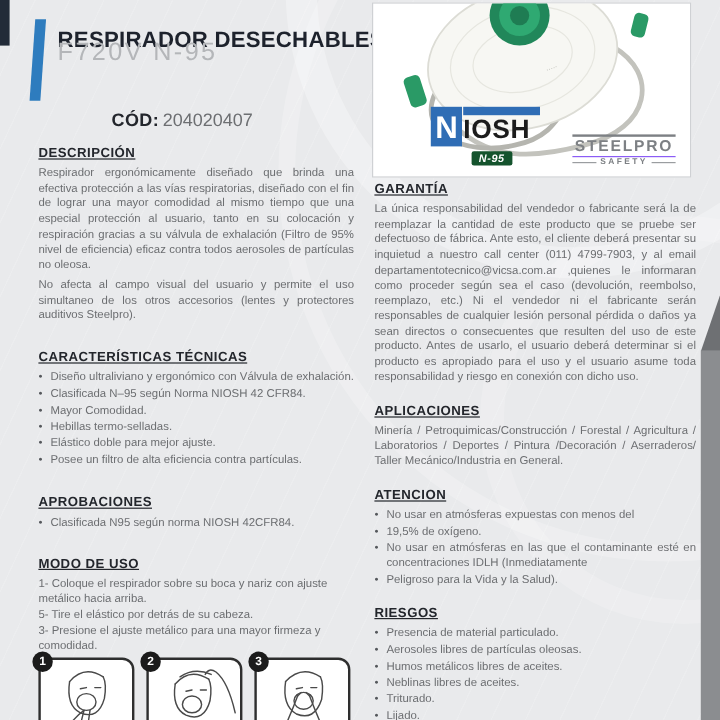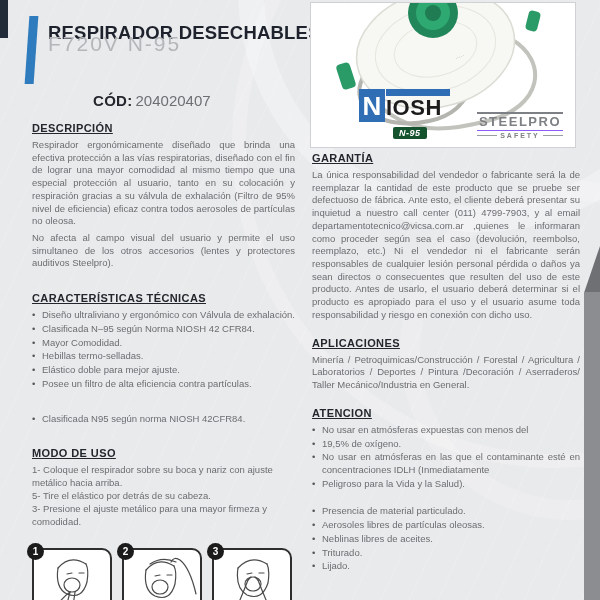--- a/index.html
+++ b/index.html
@@ -142,20 +142,21 @@
         <li>Diseño ultraliviano y ergonómico con Válvula de exhalación.</li>
         <li>Clasificada N–95 según Norma NIOSH 42 CFR84.</li>
         <li>Mayor Comodidad.</li>
         <li>Hebillas termo-selladas.</li>
         <li>Elástico doble para mejor ajuste.</li>
         <li>Posee un filtro de alta eficiencia contra partículas.</li>
       </ul>
     </div>
 
     <div class="sec-block gap-lg">
+      <h2 class="sec">APROBACIONES</h2>
       <ul class="blist">
         <li>Clasificada N95 según norma NIOSH 42CFR84.</li>
       </ul>
     </div>
 
     <div class="sec-block">
       <h2 class="sec">MODO DE USO</h2>
       <ol class="steps">
         <li>1- Coloque el respirador sobre su boca y nariz con ajuste metálico hacia arriba.</li>
         <li>5- Tire el elástico por detrás de su cabeza.</li>
@@ -224,23 +225,25 @@
       <h2 class="sec">ATENCION</h2>
       <ul class="blist">
         <li>No usar en atmósferas expuestas con menos del</li>
         <li>19,5% de oxígeno.</li>
         <li>No usar en atmósferas en las que el contaminante esté en concentraciones IDLH (Inmediatamente</li>
         <li>Peligroso para la Vida y la Salud).</li>
       </ul>
     </div>
 
     <div class="sec-block">
+      <h2 class="sec">RIESGOS</h2>
       <ul class="blist">
         <li>Presencia de material particulado.</li>
         <li>Aerosoles libres de partículas oleosas.</li>
+        <li>Humos metálicos libres de aceites.</li>
         <li>Neblinas libres de aceites.</li>
         <li>Triturado.</li>
         <li>Lijado.</li>
 
       </ul>
     </div>
   </div>
 
   <div class="side-bar-chamfer"></div>
   <div class="side-bar"></div>

